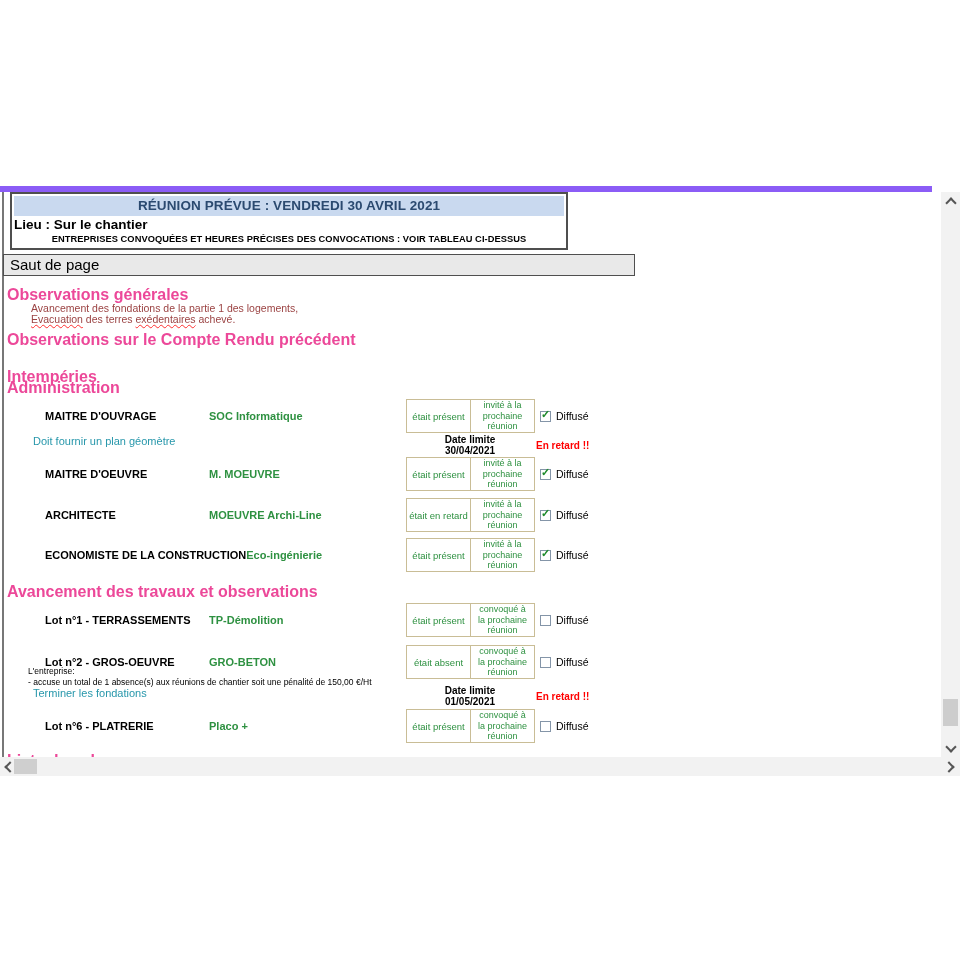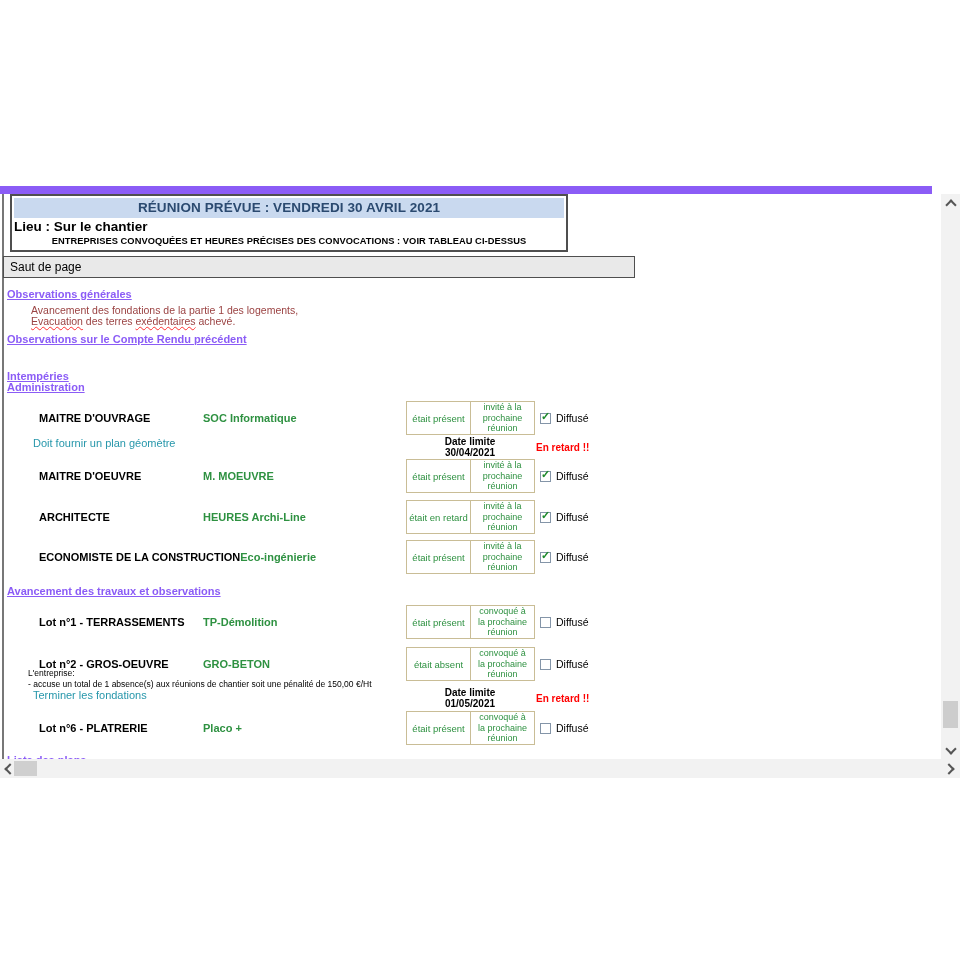--- a/index.html
+++ b/index.html
@@ -1,44 +1,44 @@
 <!DOCTYPE html>
 <html><head>
 <meta charset="utf-8">
 <style>
   html,body{margin:0;padding:0;background:#fff;}
   body{width:960px;height:960px;position:relative;overflow:hidden;
        font-family:"Liberation Sans",sans-serif;-webkit-font-smoothing:antialiased;}
   #window{position:absolute;left:0;top:186px;width:932px;height:586px;
-          border-top:8px solid #8b5cf6;box-sizing:border-box;background:#fff;}
+          border-top:6px solid #8b5cf6;box-sizing:border-box;background:#fff;}
   #leftborder{position:absolute;left:2px;top:0;width:2px;height:565px;background:#777;}
 
   
   #hdrbox{position:absolute;left:10px;top:0;width:558px;background:#fff;
           border:2px solid #4f4f4f;box-sizing:border-box;padding:2px 2px 3px;}
   #hdrtitle{background:#c9d9ef;color:#2b4a70;font-weight:bold;font-size:13.5px;
             text-align:center;padding:2px 0 3px;letter-spacing:.1px;}
   #hdrplace{color:#000;font-weight:bold;font-size:13.5px;text-align:left;padding-top:1px;}
   #hdrnote{color:#000;font-weight:bold;font-size:9.3px;text-align:center;padding:2px 0 1px;letter-spacing:.05px;}
 
   
   #pagebreak{position:absolute;left:3px;top:62px;width:624px;height:20px;
              background:#e9e9e9;border:1px solid #4f4f4f;box-sizing:content-box;
-             font-size:12px;color:#000;line-height:20px;padding-left:6px;}
-
-  .sech{position:absolute;left:7px;font-size:11px;font-weight:bold;color:#8b5cf6;
-        text-decoration:underline;white-space:nowrap;}
+             font-size:15px;color:#000;line-height:20px;padding-left:6px;}
+
+  .sech{position:absolute;left:7px;font-size:16px;font-weight:bold;color:#ec4899;
+        white-space:nowrap;}
   .obsline{position:absolute;left:31px;font-size:10.5px;color:#9b4343;white-space:nowrap;}
   .misspell{text-decoration-line:underline;text-decoration-style:wavy;
             text-decoration-color:#ff2f2f;text-decoration-thickness:1px;}
   .keepws{white-space:pre;}
 
   
   .row{position:absolute;left:0;width:941px;height:34px;}
-  .namewrap{position:absolute;left:39px;top:50%;transform:translateY(-50%);
+  .namewrap{position:absolute;left:45px;top:50%;transform:translateY(-50%);
             display:flex;white-space:nowrap;align-items:baseline;justify-content:flex-end;}
   .role{min-width:164px;font-size:11px;font-weight:bold;color:#000;}
   .company{font-size:11px;font-weight:bold;color:#2e9141;}
   .atttable{position:absolute;left:406px;top:0;width:129px;height:34px;
             display:flex;border:1px solid #c9bd96;box-sizing:border-box;background:#fff;}
   .attcell{width:64px;border-right:1px solid #c9bd96;display:flex;align-items:center;
            justify-content:center;font-size:9.5px;color:#2e9141;text-align:center;box-sizing:border-box;}
   .nextcell{flex:1;display:flex;align-items:center;justify-content:center;
             font-size:9px;line-height:10.5px;color:#2e9141;text-align:center;padding:0 4px;}
   .diff{position:absolute;left:540px;top:50%;transform:translateY(-50%);
@@ -123,21 +123,21 @@
       <span class="cbx">
           <span class="mark">✓</span>
         </span>
       <span class="difflabel">Diffusé</span>
     </div>
   </div>
 
   <div class="row" style="top:306px">
     <div class="namewrap">
       <span class="role">ARCHITECTE</span>
-      <span class="company">HEURES Archi-Line</span>
+      <span class="company">MOEUVRE Archi-Line</span>
     </div>
     <div class="atttable">
       <div class="attcell">était en retard</div>
       <div class="nextcell">invité à la prochaine réunion</div>
     </div>
     <div class="diff">
       <span class="cbx">
           <span class="mark">✓</span>
         </span>
       <span class="difflabel">Diffusé</span>

